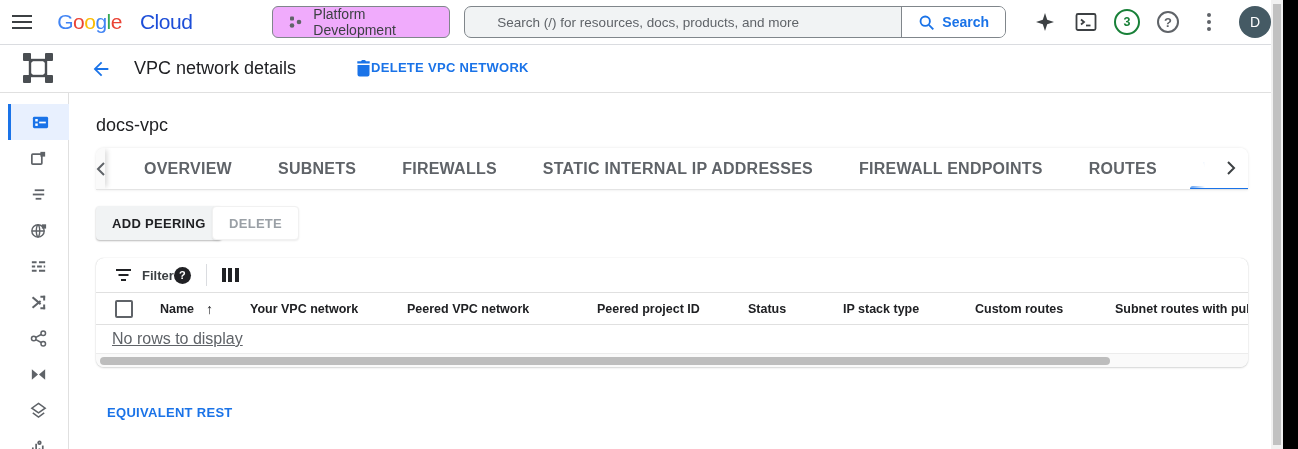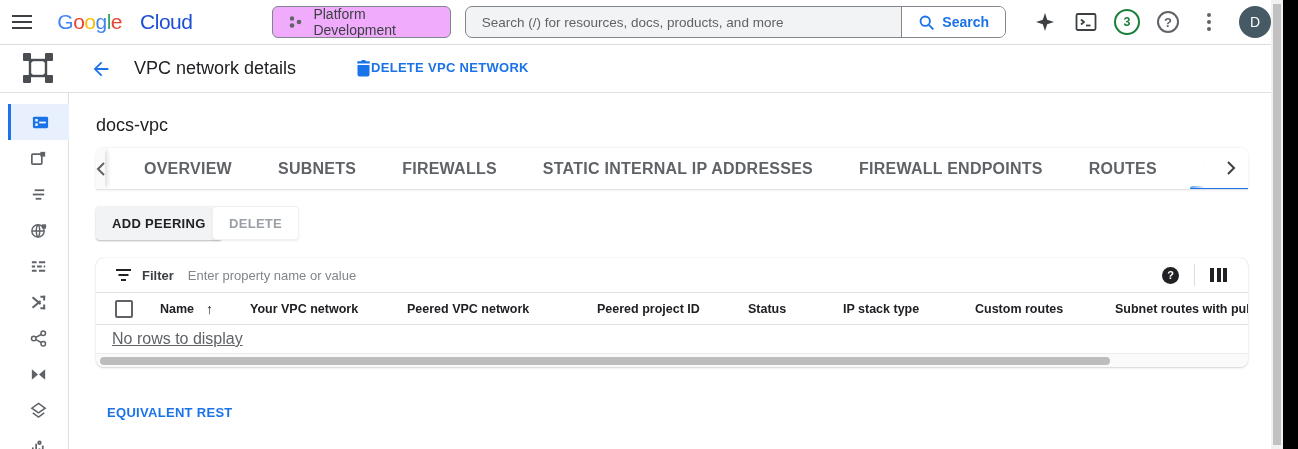--- a/index.html
+++ b/index.html
@@ -16,21 +16,21 @@
   .menu-btn { width:48px; display:flex; justify-content:center; cursor:pointer; }
   .logo { display:flex; align-items:baseline; font-size:21px; margin-left:14px; letter-spacing:-0.5px; }
   .logo .cloud { color:#1d4ed8; margin-left:18px; }
   .proj-btn {
     display:flex; align-items:center; gap:10px; height:32px; margin-left:80px;
     border:1px solid #80868b; border-radius:6px; padding:0 14px; background:#f0abfc;
     font-size:14px; color:#3c4043; cursor:pointer;
   }
   .search-wrap {
     display:flex; align-items:stretch; height:32px; margin-left:14px; width:600px;
-    border:1px solid #80868b; border-radius:7px; overflow:hidden; background:#f1f3f4;
+    border:1px solid #80868b; border-radius:7px; overflow:hidden; background:#f1f3f4;padding-left:16px;
   }
   .search-input {
     flex:1; border:none; outline:none; background:transparent; padding:0 16px;
     font-size:13.5px; color:#202124; font-family:inherit;
   }
   .search-input::placeholder { color:#5f6368; }
   .search-btn {
     display:flex; align-items:center; gap:7px; padding:0 16px; background:#fff;
     border-left:1px solid #80868b; color:#1a73e8; font-size:14px; font-weight:700; cursor:pointer;
   }
@@ -403,21 +403,20 @@
     <div class="tablecard">
       <div class="filter-row">
         <span>
           <svg width="17" height="14" viewBox="0 0 17 14" stroke="#202124" stroke-width="2.1">
               <line x1="1" y1="2" x2="16" y2="2"></line>
               <line x1="3.5" y1="7" x2="13.5" y2="7"></line>
               <line x1="6" y1="12" x2="11" y2="12"></line>
             </svg>
         </span>
         <span class="filter-label">Filter</span>
-        <input class="filter-input" placeholder="Enter property name or value" style="">
         <div class="help-filled">
             <span>?</span>
           </div>
         <div class="filter-div"></div>
         <div class="cols-icon">
             <i></i>
             <i></i>
             <i></i>
           </div>
       </div>

